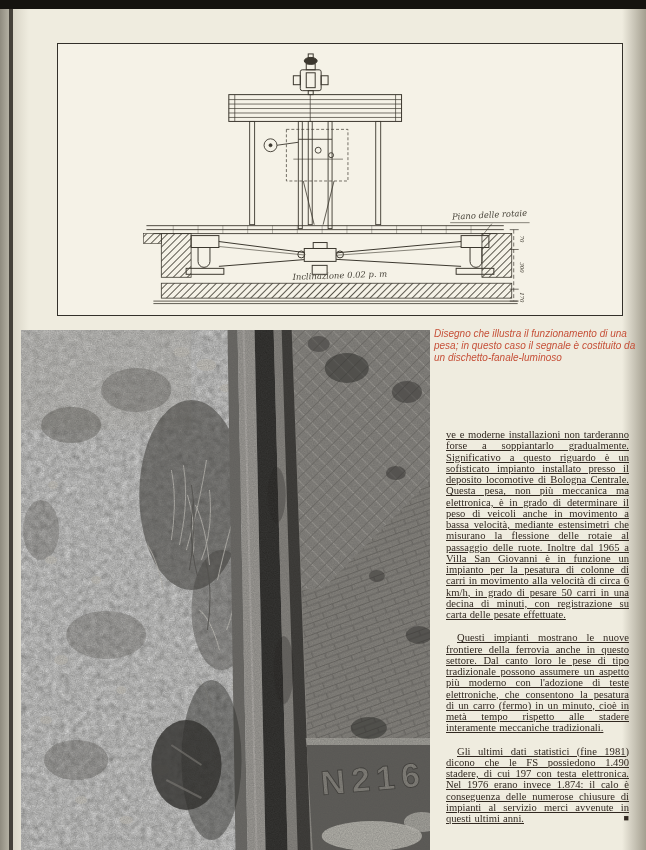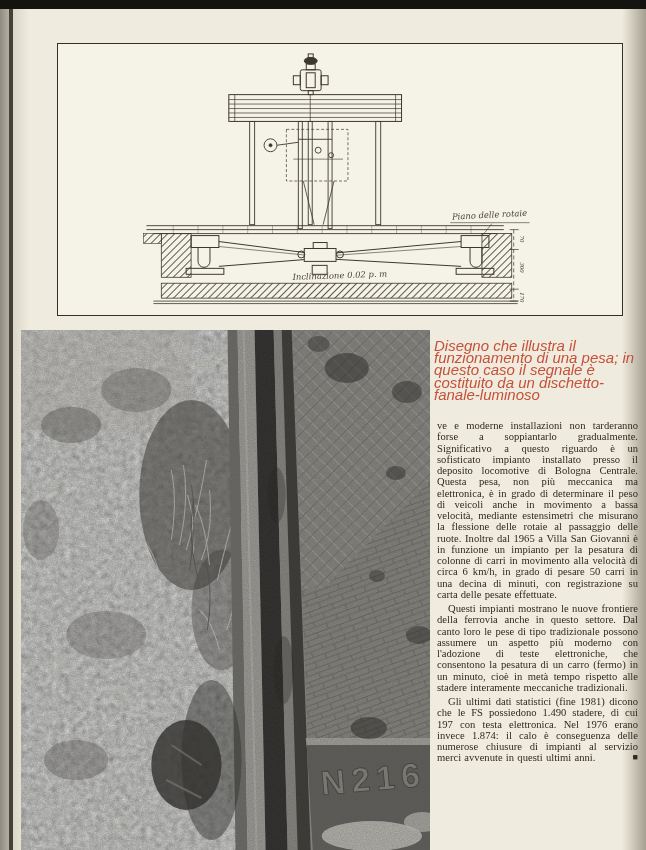--- a/index.html
+++ b/index.html
@@ -17,25 +17,25 @@
   
   .diagram-frame{position:absolute;left:57px;top:43px;width:566px;height:273px;
         border:1.6px solid #33302a;background:#f5f2e7;box-sizing:border-box;}
   .diagram-frame svg{display:block;width:100%;height:100%;}
   
   .photo{position:absolute;left:21px;top:330px;width:409px;height:520px;background:#8e8b85;}
   .photo svg{display:block;width:100%;height:100%;}
   
   .captions{position:absolute;left:434px;top:328px;width:208px;}
   .caption{font-family:"Liberation Sans",sans-serif;font-style:italic;
-        font-size:15px;line-height:12.2px;color:#c65038;margin:12px 0 10px 0;}
+        font-size:10px;line-height:12.2px;color:#c65038;margin:0 0 10px 0;}
   
   .article{position:absolute;left:434px;top:417px;width:207px;text-align:justify;
         font-size:10.6px;line-height:11.25px;color:#312820;word-spacing:0.6px;}
-  .article p{margin:3px;}
+  .article p{margin:12px;text-decoration:underline;}
   .article p.ind{text-indent:11px;}
   .endmark{float:right;font-size:9px;line-height:11px;}
 </style>
 </head>
 <body>
 
 <div class="page">
   <div class="edge-left-shade"></div>
   <div class="edge-top"></div>
   <div class="edge-left-outer"></div>

